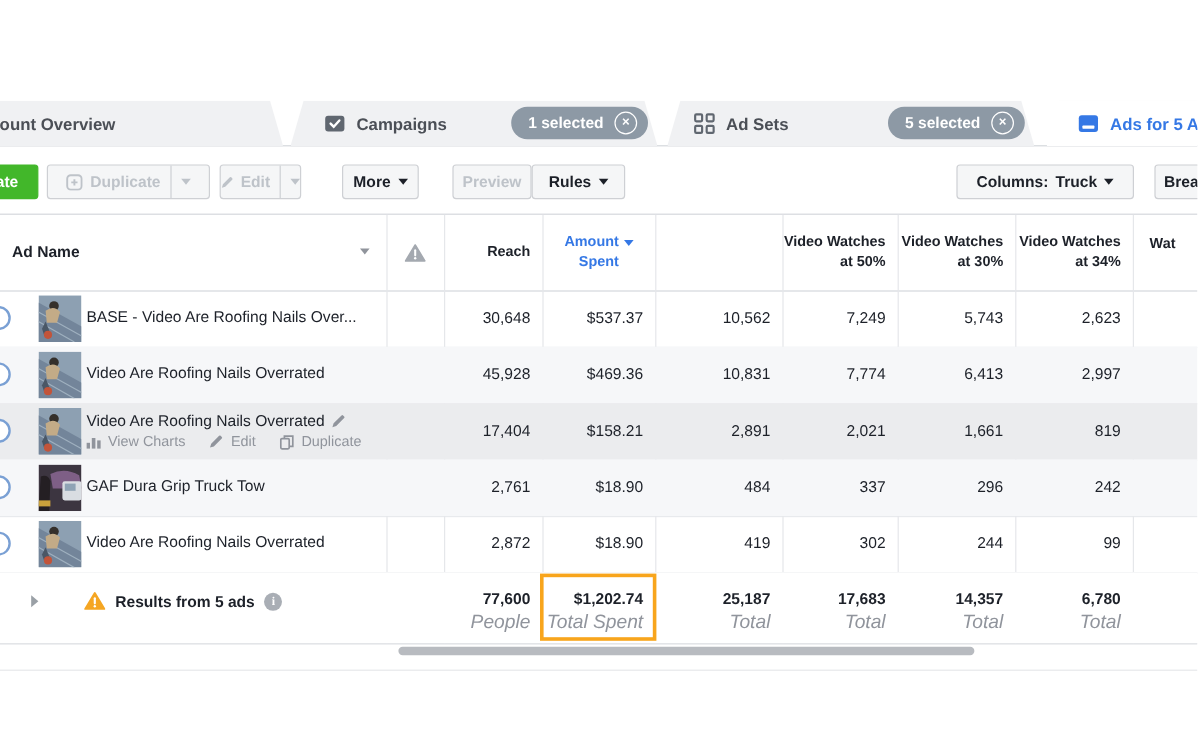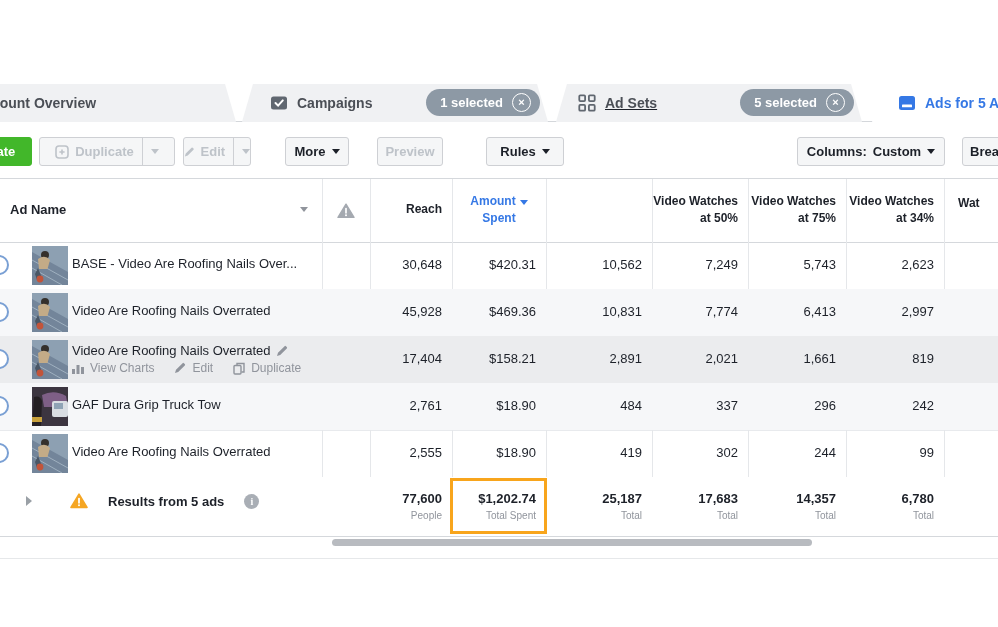--- a/index.html
+++ b/index.html
@@ -58,29 +58,29 @@
   .thumb{position:absolute;left:32px;top:4px;width:36px;height:39px;overflow:hidden;}
   .ad-name{position:absolute;left:72px;top:14px;font-size:13px;color:#1d2129;white-space:nowrap;
            display:flex;align-items:center;gap:6px;}
   .row.hovered .ad-name{top:7px;}
   .actions{position:absolute;left:72px;top:25px;display:flex;align-items:center;gap:6px;
            font-size:12px;color:#90949c;white-space:nowrap;}
   .actions .gap{width:8px;}
   
   .results{position:absolute;left:0;top:477px;width:998px;height:59px;background:#fff;}
   .results .num{position:absolute;top:14px;font-weight:bold;}
-  .results .sub{position:absolute;top:33px;font-size:10px;color:#90949c;font-weight:normal;}
+  .results .sub{position:absolute;top:33px;font-size:16px;color:#90949c;font-weight:normal;font-style:italic;}
   .hibox{position:absolute;left:450px;top:478px;width:97px;height:56px;box-sizing:border-box;
          border:3px solid #f8a51c;z-index:5;}
   .expand{width:0;height:0;border-top:5px solid transparent;border-bottom:5px solid transparent;
           border-left:6px solid #9aa0a6;position:absolute;left:26px;top:19px;}
   .info-i{display:inline-flex;width:15px;height:15px;border-radius:50%;background:#a9aeb5;
           color:#fff;font-size:10px;font-weight:bold;align-items:center;justify-content:center;
           font-family:"Liberation Serif",serif;}
-  .res-label{position:absolute;left:70px;top:16px;display:flex;align-items:center;gap:20px;
+  .res-label{position:absolute;left:70px;top:16px;display:flex;align-items:center;gap:8px;
              font-size:13px;font-weight:bold;}
   
   .hscroll{position:absolute;left:332px;top:539px;width:480px;height:7px;border-radius:4px;
            background:#b8bbc0;}
   .footline{position:absolute;left:0;top:558px;width:998px;height:1px;background:#e6e8ea;}
 </style>
 </head>
 <body>
 
 <div class="screen">
@@ -96,21 +96,21 @@
       <rect x="1" y="2.5" width="16" height="13" rx="2.5" fill="#606770"></rect>
       <path d="M5.5 9 l2.6 2.6 L12.8 6.4" stroke="#fff" stroke-width="2" fill="none" stroke-linecap="round"></path>
     </svg>
     <span class="tab-label">Campaigns</span>
     <span class="pill">
       <span>1 selected</span>
       <span class="pill-x">×</span>
     </span>
   </div>
 
-  <div class="tab" style="left:556px;width:306px;text-decoration:underline;">
+  <div class="tab" style="left:556px;width:306px;">
     <svg class="tab-icon" style="margin-left:22px;" width="18" height="18" viewBox="0 0 18 18" fill="none" stroke="#606770" stroke-width="1.8">
       <rect x="1.3" y="1.3" width="5.8" height="5.8" rx="1"></rect>
       <rect x="10.9" y="1.3" width="5.8" height="5.8" rx="1"></rect>
       <rect x="1.3" y="10.9" width="5.8" height="5.8" rx="1"></rect>
       <rect x="10.9" y="10.9" width="5.8" height="5.8" rx="1"></rect>
     </svg>
     <span class="tab-label">Ad Sets</span>
     <span class="pill">
       <span>5 selected</span>
       <span class="pill-x">×</span>
@@ -150,28 +150,28 @@
 
   <div class="btn" style="left:285px;width:64px;">
     <span>More</span>
     <span class="caret"></span>
   </div>
 
   <div class="btn disabled" style="left:377px;width:66px;">
     <span>Preview</span>
   </div>
 
-  <div class="btn" style="left:486px;width:78px;">
+  <div class="btn" style="left:443px;width:78px;">
     <span>Rules</span>
     <span class="caret"></span>
   </div>
 
   <div class="btn" style="left:797px;width:148px;">
     <span style="font-weight:bold;">Columns:</span>
-    <span>Custom</span>
+    <span>Truck</span>
     <span class="caret"></span>
   </div>
 
   <div class="btn" style="left:962px;width:124px;justify-content:flex-start;padding-left:7px;">
     <span>Breakdown</span>
 
   </div>
 
   <div class="hline strong" style="top:178px;"></div>
   <div class="hline strong" style="top:242px;"></div>
@@ -210,21 +210,21 @@
       <span>Amount</span>
       <span class="caret blue" style="margin-top:2px;"></span>
     </span>
     <span>Spent</span>
   </div>
 
   <div class="hdr c-vw50">
     <span>Video Watches at 50%</span>
   </div>
   <div class="hdr c-vw75">
-    <span>Video Watches at 75%</span>
+    <span>Video Watches at 30%</span>
   </div>
   <div class="hdr c-vw95">
     <span>Video Watches at 34%</span>
   </div>
   <div style="position:absolute;left:958px;top:196px;font-size:12px;font-weight:bold;">
     <span>Wat</span>
   </div>
 
   <div id="rows">
       <div class="row" style="top: 0px;">
@@ -241,21 +241,21 @@
           <circle cx="8" cy="33" r="3.4" fill="#c2543a"></circle>
         </svg>
 
       </span>
       <span class="ad-name">
         <span>BASE - Video Are Roofing Nails Over...</span>
 
       </span>
 
       <span class="cell c-reach">30,648</span>
-      <span class="cell c-spent">$420.31</span>
+      <span class="cell c-spent">$537.37</span>
       <span class="cell c-vw25">10,562</span>
       <span class="cell c-vw50">7,249</span>
       <span class="cell c-vw75">5,743</span>
       <span class="cell c-vw95">2,623</span>
     </div>
       <div class="row tinted" style="top: 47px;">
       <span class="toggle"></span>
       <span class="thumb">
         <svg width="36" height="39" viewBox="0 0 36 39" style="display: block;">
           <rect width="36" height="39" fill="#8da0b2"></rect>
@@ -366,21 +366,21 @@
           <path d="M6 22 l4 10 -5 2 -2 -6 z" fill="#4a5766"></path>
           <circle cx="8" cy="33" r="3.4" fill="#c2543a"></circle>
         </svg>
 
       </span>
       <span class="ad-name">
         <span>Video Are Roofing Nails Overrated</span>
 
       </span>
 
-      <span class="cell c-reach">2,555</span>
+      <span class="cell c-reach">2,872</span>
       <span class="cell c-spent">$18.90</span>
       <span class="cell c-vw25">419</span>
       <span class="cell c-vw50">302</span>
       <span class="cell c-vw75">244</span>
       <span class="cell c-vw95">99</span>
     </div>
     </div>
 
   <div class="results">
     <span class="expand"></span>

